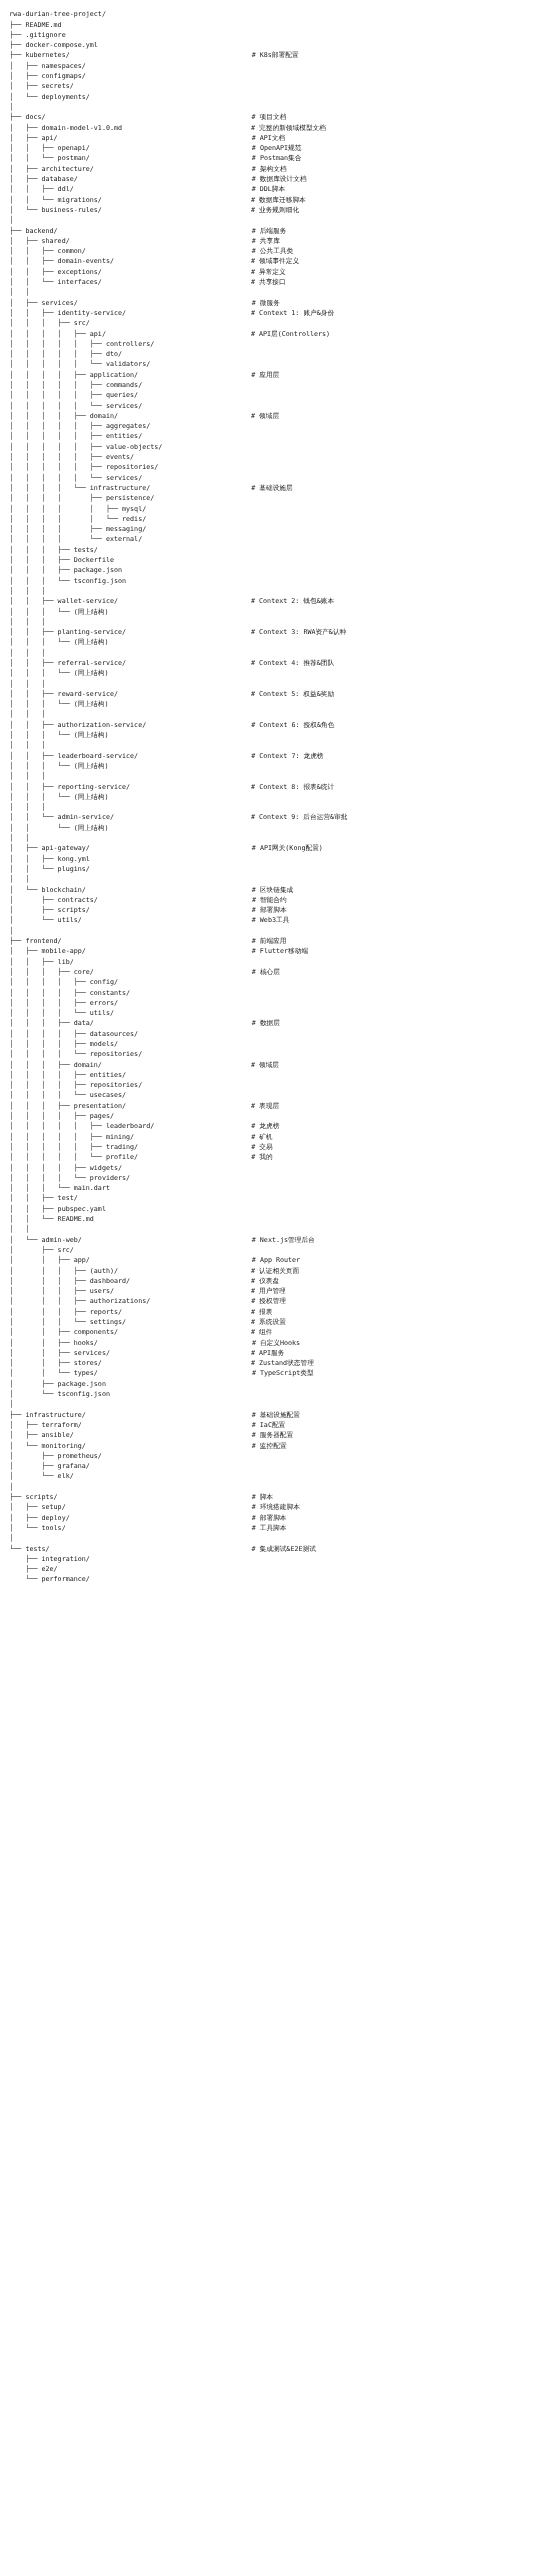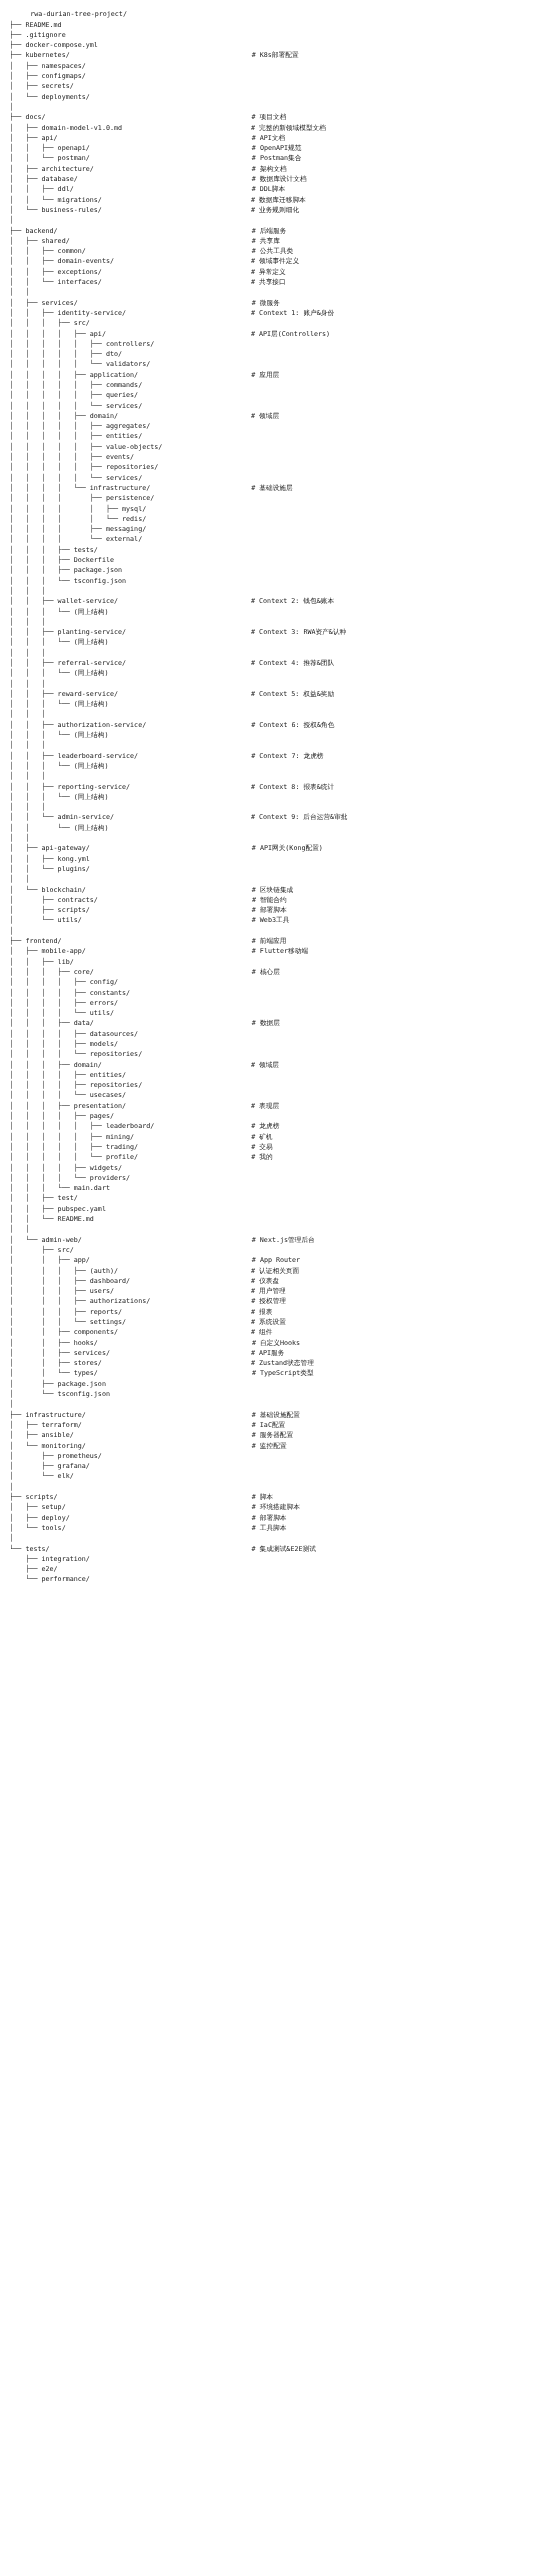--- a/index.html
+++ b/index.html
@@ -29,20 +29,19 @@
     color: #1a1a1a;
     letter-spacing: 0px;
   }
   .comment {
     white-space: pre;
     font-size: 6.7px;
     color: #1a1a1a;
   }
   .row.root .name {
     color: #1a1a1a;
-    margin-left: 21px;
   }
 </style>
 </head>
 <body>
 
 <div class="tree" id="tree-root"><div class="row root"><span class="name">rwa-durian-tree-project/</span></div><div class="row"><span class="name">├── README.md</span></div><div class="row"><span class="name">├── .gitignore</span></div><div class="row"><span class="name">├── docker-compose.yml</span></div><div class="row"><span class="name">├── kubernetes/</span><span style="display: inline-block; width: 182px;"></span><span class="comment"># K8s部署配置</span></div><div class="row"><span class="name">│   ├── namespaces/</span></div><div class="row"><span class="name">│   ├── configmaps/</span></div><div class="row"><span class="name">│   ├── secrets/</span></div><div class="row"><span class="name">│   └── deployments/</span></div><div class="row"><span class="name">│</span></div><div class="row"><span class="name">├── docs/</span><span style="display: inline-block; width: 206px;"></span><span class="comment"># 项目文档</span></div><div class="row"><span class="name">│   ├── domain-model-v1.0.md</span><span style="display: inline-block; width: 129px;"></span><span class="comment"># 完整的新领域模型文档</span></div><div class="row"><span class="name">│   ├── api/</span><span style="display: inline-block; width: 194px;"></span><span class="comment"># API文档</span></div><div class="row"><span class="name">│   │   ├── openapi/</span><span style="display: inline-block; width: 162px;"></span><span class="comment"># OpenAPI规范</span></div><div class="row"><span class="name">│   │   └── postman/</span><span style="display: inline-block; width: 162px;"></span><span class="comment"># Postman集合</span></div><div class="row"><span class="name">│   ├── architecture/</span><span style="display: inline-block; width: 158px;"></span><span class="comment"># 架构文档</span></div><div class="row"><span class="name">│   ├── database/</span><span style="display: inline-block; width: 174px;"></span><span class="comment"># 数据库设计文档</span></div><div class="row"><span class="name">│   │   ├── ddl/</span><span style="display: inline-block; width: 178px;"></span><span class="comment"># DDL脚本</span></div><div class="row"><span class="name">│   │   └── migrations/</span><span style="display: inline-block; width: 149px;"></span><span class="comment"># 数据库迁移脚本</span></div><div class="row"><span class="name">│   └── business-rules/</span><span style="display: inline-block; width: 149px;"></span><span class="comment"># 业务规则细化</span></div><div class="row"><span class="name">│</span></div><div class="row"><span class="name">├── backend/</span><span style="display: inline-block; width: 194px;"></span><span class="comment"># 后端服务</span></div><div class="row"><span class="name">│   ├── shared/</span><span style="display: inline-block; width: 182px;"></span><span class="comment"># 共享库</span></div><div class="row"><span class="name">│   │   ├── common/</span><span style="display: inline-block; width: 166px;"></span><span class="comment"># 公共工具类</span></div><div class="row"><span class="name">│   │   ├── domain-events/</span><span style="display: inline-block; width: 137px;"></span><span class="comment"># 领域事件定义</span></div><div class="row"><span class="name">│   │   ├── exceptions/</span><span style="display: inline-block; width: 149px;"></span><span class="comment"># 异常定义</span></div><div class="row"><span class="name">│   │   └── interfaces/</span><span style="display: inline-block; width: 149px;"></span><span class="comment"># 共享接口</span></div><div class="row"><span class="name">│   │</span></div><div class="row"><span class="name">│   ├── services/</span><span style="display: inline-block; width: 174px;"></span><span class="comment"># 微服务</span></div><div class="row"><span class="name">│   │   ├── identity-service/</span><span style="display: inline-block; width: 125px;"></span><span class="comment"># Context 1: 账户&amp;身份</span></div><div class="row"><span class="name">│   │   │   ├── src/</span></div><div class="row"><span class="name">│   │   │   │   ├── api/</span><span style="display: inline-block; width: 145px;"></span><span class="comment"># API层(Controllers)</span></div><div class="row"><span class="name">│   │   │   │   │   ├── controllers/</span></div><div class="row"><span class="name">│   │   │   │   │   ├── dto/</span></div><div class="row"><span class="name">│   │   │   │   │   └── validators/</span></div><div class="row"><span class="name">│   │   │   │   ├── application/</span><span style="display: inline-block; width: 113px;"></span><span class="comment"># 应用层</span></div><div class="row"><span class="name">│   │   │   │   │   ├── commands/</span></div><div class="row"><span class="name">│   │   │   │   │   ├── queries/</span></div><div class="row"><span class="name">│   │   │   │   │   └── services/</span></div><div class="row"><span class="name">│   │   │   │   ├── domain/</span><span style="display: inline-block; width: 133px;"></span><span class="comment"># 领域层</span></div><div class="row"><span class="name">│   │   │   │   │   ├── aggregates/</span></div><div class="row"><span class="name">│   │   │   │   │   ├── entities/</span></div><div class="row"><span class="name">│   │   │   │   │   ├── value-objects/</span></div><div class="row"><span class="name">│   │   │   │   │   ├── events/</span></div><div class="row"><span class="name">│   │   │   │   │   ├── repositories/</span></div><div class="row"><span class="name">│   │   │   │   │   └── services/</span></div><div class="row"><span class="name">│   │   │   │   └── infrastructure/</span><span style="display: inline-block; width: 101px;"></span><span class="comment"># 基础设施层</span></div><div class="row"><span class="name">│   │   │   │       ├── persistence/</span></div><div class="row"><span class="name">│   │   │   │       │   ├── mysql/</span></div><div class="row"><span class="name">│   │   │   │       │   └── redis/</span></div><div class="row"><span class="name">│   │   │   │       ├── messaging/</span></div><div class="row"><span class="name">│   │   │   │       └── external/</span></div><div class="row"><span class="name">│   │   │   ├── tests/</span></div><div class="row"><span class="name">│   │   │   ├── Dockerfile</span></div><div class="row"><span class="name">│   │   │   ├── package.json</span></div><div class="row"><span class="name">│   │   │   └── tsconfig.json</span></div><div class="row"><span class="name">│   │   │</span></div><div class="row"><span class="name">│   │   ├── wallet-service/</span><span style="display: inline-block; width: 133px;"></span><span class="comment"># Context 2: 钱包&amp;账本</span></div><div class="row"><span class="name">│   │   │   └── (同上结构)</span></div><div class="row"><span class="name">│   │   │</span></div><div class="row"><span class="name">│   │   ├── planting-service/</span><span style="display: inline-block; width: 125px;"></span><span class="comment"># Context 3: RWA资产&amp;认种</span></div><div class="row"><span class="name">│   │   │   └── (同上结构)</span></div><div class="row"><span class="name">│   │   │</span></div><div class="row"><span class="name">│   │   ├── referral-service/</span><span style="display: inline-block; width: 125px;"></span><span class="comment"># Context 4: 推荐&amp;团队</span></div><div class="row"><span class="name">│   │   │   └── (同上结构)</span></div><div class="row"><span class="name">│   │   │</span></div><div class="row"><span class="name">│   │   ├── reward-service/</span><span style="display: inline-block; width: 133px;"></span><span class="comment"># Context 5: 权益&amp;奖励</span></div><div class="row"><span class="name">│   │   │   └── (同上结构)</span></div><div class="row"><span class="name">│   │   │</span></div><div class="row"><span class="name">│   │   ├── authorization-service/</span><span style="display: inline-block; width: 105px;"></span><span class="comment"># Context 6: 授权&amp;角色</span></div><div class="row"><span class="name">│   │   │   └── (同上结构)</span></div><div class="row"><span class="name">│   │   │</span></div><div class="row"><span class="name">│   │   ├── leaderboard-service/</span><span style="display: inline-block; width: 113px;"></span><span class="comment"># Context 7: 龙虎榜</span></div><div class="row"><span class="name">│   │   │   └── (同上结构)</span></div><div class="row"><span class="name">│   │   │</span></div><div class="row"><span class="name">│   │   ├── reporting-service/</span><span style="display: inline-block; width: 121px;"></span><span class="comment"># Context 8: 报表&amp;统计</span></div><div class="row"><span class="name">│   │   │   └── (同上结构)</span></div><div class="row"><span class="name">│   │   │</span></div><div class="row"><span class="name">│   │   └── admin-service/</span><span style="display: inline-block; width: 137px;"></span><span class="comment"># Context 9: 后台运营&amp;审批</span></div><div class="row"><span class="name">│   │       └── (同上结构)</span></div><div class="row"><span class="name">│   │</span></div><div class="row"><span class="name">│   ├── api-gateway/</span><span style="display: inline-block; width: 162px;"></span><span class="comment"># API网关(Kong配置)</span></div><div class="row"><span class="name">│   │   ├── kong.yml</span></div><div class="row"><span class="name">│   │   └── plugins/</span></div><div class="row"><span class="name">│   │</span></div><div class="row"><span class="name">│   └── blockchain/</span><span style="display: inline-block; width: 166px;"></span><span class="comment"># 区块链集成</span></div><div class="row"><span class="name">│       ├── contracts/</span><span style="display: inline-block; width: 154px;"></span><span class="comment"># 智能合约</span></div><div class="row"><span class="name">│       ├── scripts/</span><span style="display: inline-block; width: 162px;"></span><span class="comment"># 部署脚本</span></div><div class="row"><span class="name">│       └── utils/</span><span style="display: inline-block; width: 170px;"></span><span class="comment"># Web3工具</span></div><div class="row"><span class="name">│</span></div><div class="row"><span class="name">├── frontend/</span><span style="display: inline-block; width: 190px;"></span><span class="comment"># 前端应用</span></div><div class="row"><span class="name">│   ├── mobile-app/</span><span style="display: inline-block; width: 166px;"></span><span class="comment"># Flutter移动端</span></div><div class="row"><span class="name">│   │   ├── lib/</span></div><div class="row"><span class="name">│   │   │   ├── core/</span><span style="display: inline-block; width: 158px;"></span><span class="comment"># 核心层</span></div><div class="row"><span class="name">│   │   │   │   ├── config/</span></div><div class="row"><span class="name">│   │   │   │   ├── constants/</span></div><div class="row"><span class="name">│   │   │   │   ├── errors/</span></div><div class="row"><span class="name">│   │   │   │   └── utils/</span></div><div class="row"><span class="name">│   │   │   ├── data/</span><span style="display: inline-block; width: 158px;"></span><span class="comment"># 数据层</span></div><div class="row"><span class="name">│   │   │   │   ├── datasources/</span></div><div class="row"><span class="name">│   │   │   │   ├── models/</span></div><div class="row"><span class="name">│   │   │   │   └── repositories/</span></div><div class="row"><span class="name">│   │   │   ├── domain/</span><span style="display: inline-block; width: 149px;"></span><span class="comment"># 领域层</span></div><div class="row"><span class="name">│   │   │   │   ├── entities/</span></div><div class="row"><span class="name">│   │   │   │   ├── repositories/</span></div><div class="row"><span class="name">│   │   │   │   └── usecases/</span></div><div class="row"><span class="name">│   │   │   ├── presentation/</span><span style="display: inline-block; width: 125px;"></span><span class="comment"># 表现层</span></div><div class="row"><span class="name">│   │   │   │   ├── pages/</span></div><div class="row"><span class="name">│   │   │   │   │   ├── leaderboard/</span><span style="display: inline-block; width: 97px;"></span><span class="comment"># 龙虎榜</span></div><div class="row"><span class="name">│   │   │   │   │   ├── mining/</span><span style="display: inline-block; width: 117px;"></span><span class="comment"># 矿机</span></div><div class="row"><span class="name">│   │   │   │   │   ├── trading/</span><span style="display: inline-block; width: 113px;"></span><span class="comment"># 交易</span></div><div class="row"><span class="name">│   │   │   │   │   └── profile/</span><span style="display: inline-block; width: 113px;"></span><span class="comment"># 我的</span></div><div class="row"><span class="name">│   │   │   │   ├── widgets/</span></div><div class="row"><span class="name">│   │   │   │   └── providers/</span></div><div class="row"><span class="name">│   │   │   └── main.dart</span></div><div class="row"><span class="name">│   │   ├── test/</span></div><div class="row"><span class="name">│   │   ├── pubspec.yaml</span></div><div class="row"><span class="name">│   │   └── README.md</span></div><div class="row"><span class="name">│   │</span></div><div class="row"><span class="name">│   └── admin-web/</span><span style="display: inline-block; width: 170px;"></span><span class="comment"># Next.js管理后台</span></div><div class="row"><span class="name">│       ├── src/</span></div><div class="row"><span class="name">│       │   ├── app/</span><span style="display: inline-block; width: 162px;"></span><span class="comment"># App Router</span></div><div class="row"><span class="name">│       │   │   ├── (auth)/</span><span style="display: inline-block; width: 133px;"></span><span class="comment"># 认证相关页面</span></div><div class="row"><span class="name">│       │   │   ├── dashboard/</span><span style="display: inline-block; width: 121px;"></span><span class="comment"># 仪表盘</span></div><div class="row"><span class="name">│       │   │   ├── users/</span><span style="display: inline-block; width: 137px;"></span><span class="comment"># 用户管理</span></div><div class="row"><span class="name">│       │   │   ├── authorizations/</span><span style="display: inline-block; width: 101px;"></span><span class="comment"># 授权管理</span></div><div class="row"><span class="name">│       │   │   ├── reports/</span><span style="display: inline-block; width: 129px;"></span><span class="comment"># 报表</span></div><div class="row"><span class="name">│       │   │   └── settings/</span><span style="display: inline-block; width: 125px;"></span><span class="comment"># 系统设置</span></div><div class="row"><span class="name">│       │   ├── components/</span><span style="display: inline-block; width: 133px;"></span><span class="comment"># 组件</span></div><div class="row"><span class="name">│       │   ├── hooks/</span><span style="display: inline-block; width: 154px;"></span><span class="comment"># 自定义Hooks</span></div><div class="row"><span class="name">│       │   ├── services/</span><span style="display: inline-block; width: 141px;"></span><span class="comment"># API服务</span></div><div class="row"><span class="name">│       │   ├── stores/</span><span style="display: inline-block; width: 149px;"></span><span class="comment"># Zustand状态管理</span></div><div class="row"><span class="name">│       │   └── types/</span><span style="display: inline-block; width: 154px;"></span><span class="comment"># TypeScript类型</span></div><div class="row"><span class="name">│       ├── package.json</span></div><div class="row"><span class="name">│       └── tsconfig.json</span></div><div class="row"><span class="name">│</span></div><div class="row"><span class="name">├── infrastructure/</span><span style="display: inline-block; width: 166px;"></span><span class="comment"># 基础设施配置</span></div><div class="row"><span class="name">│   ├── terraform/</span><span style="display: inline-block; width: 170px;"></span><span class="comment"># IaC配置</span></div><div class="row"><span class="name">│   ├── ansible/</span><span style="display: inline-block; width: 178px;"></span><span class="comment"># 服务器配置</span></div><div class="row"><span class="name">│   └── monitoring/</span><span style="display: inline-block; width: 166px;"></span><span class="comment"># 监控配置</span></div><div class="row"><span class="name">│       ├── prometheus/</span></div><div class="row"><span class="name">│       ├── grafana/</span></div><div class="row"><span class="name">│       └── elk/</span></div><div class="row"><span class="name">│</span></div><div class="row"><span class="name">├── scripts/</span><span style="display: inline-block; width: 194px;"></span><span class="comment"># 脚本</span></div><div class="row"><span class="name">│   ├── setup/</span><span style="display: inline-block; width: 186px;"></span><span class="comment"># 环境搭建脚本</span></div><div class="row"><span class="name">│   ├── deploy/</span><span style="display: inline-block; width: 182px;"></span><span class="comment"># 部署脚本</span></div><div class="row"><span class="name">│   └── tools/</span><span style="display: inline-block; width: 186px;"></span><span class="comment"># 工具脚本</span></div><div class="row"><span class="name">│</span></div><div class="row"><span class="name">└── tests/</span><span style="display: inline-block; width: 202px;"></span><span class="comment"># 集成测试&amp;E2E测试</span></div><div class="row"><span class="name">    ├── integration/</span></div><div class="row"><span class="name">    ├── e2e/</span></div><div class="row"><span class="name">    └── performance/</span></div></div>
 
 
 </body></html>

